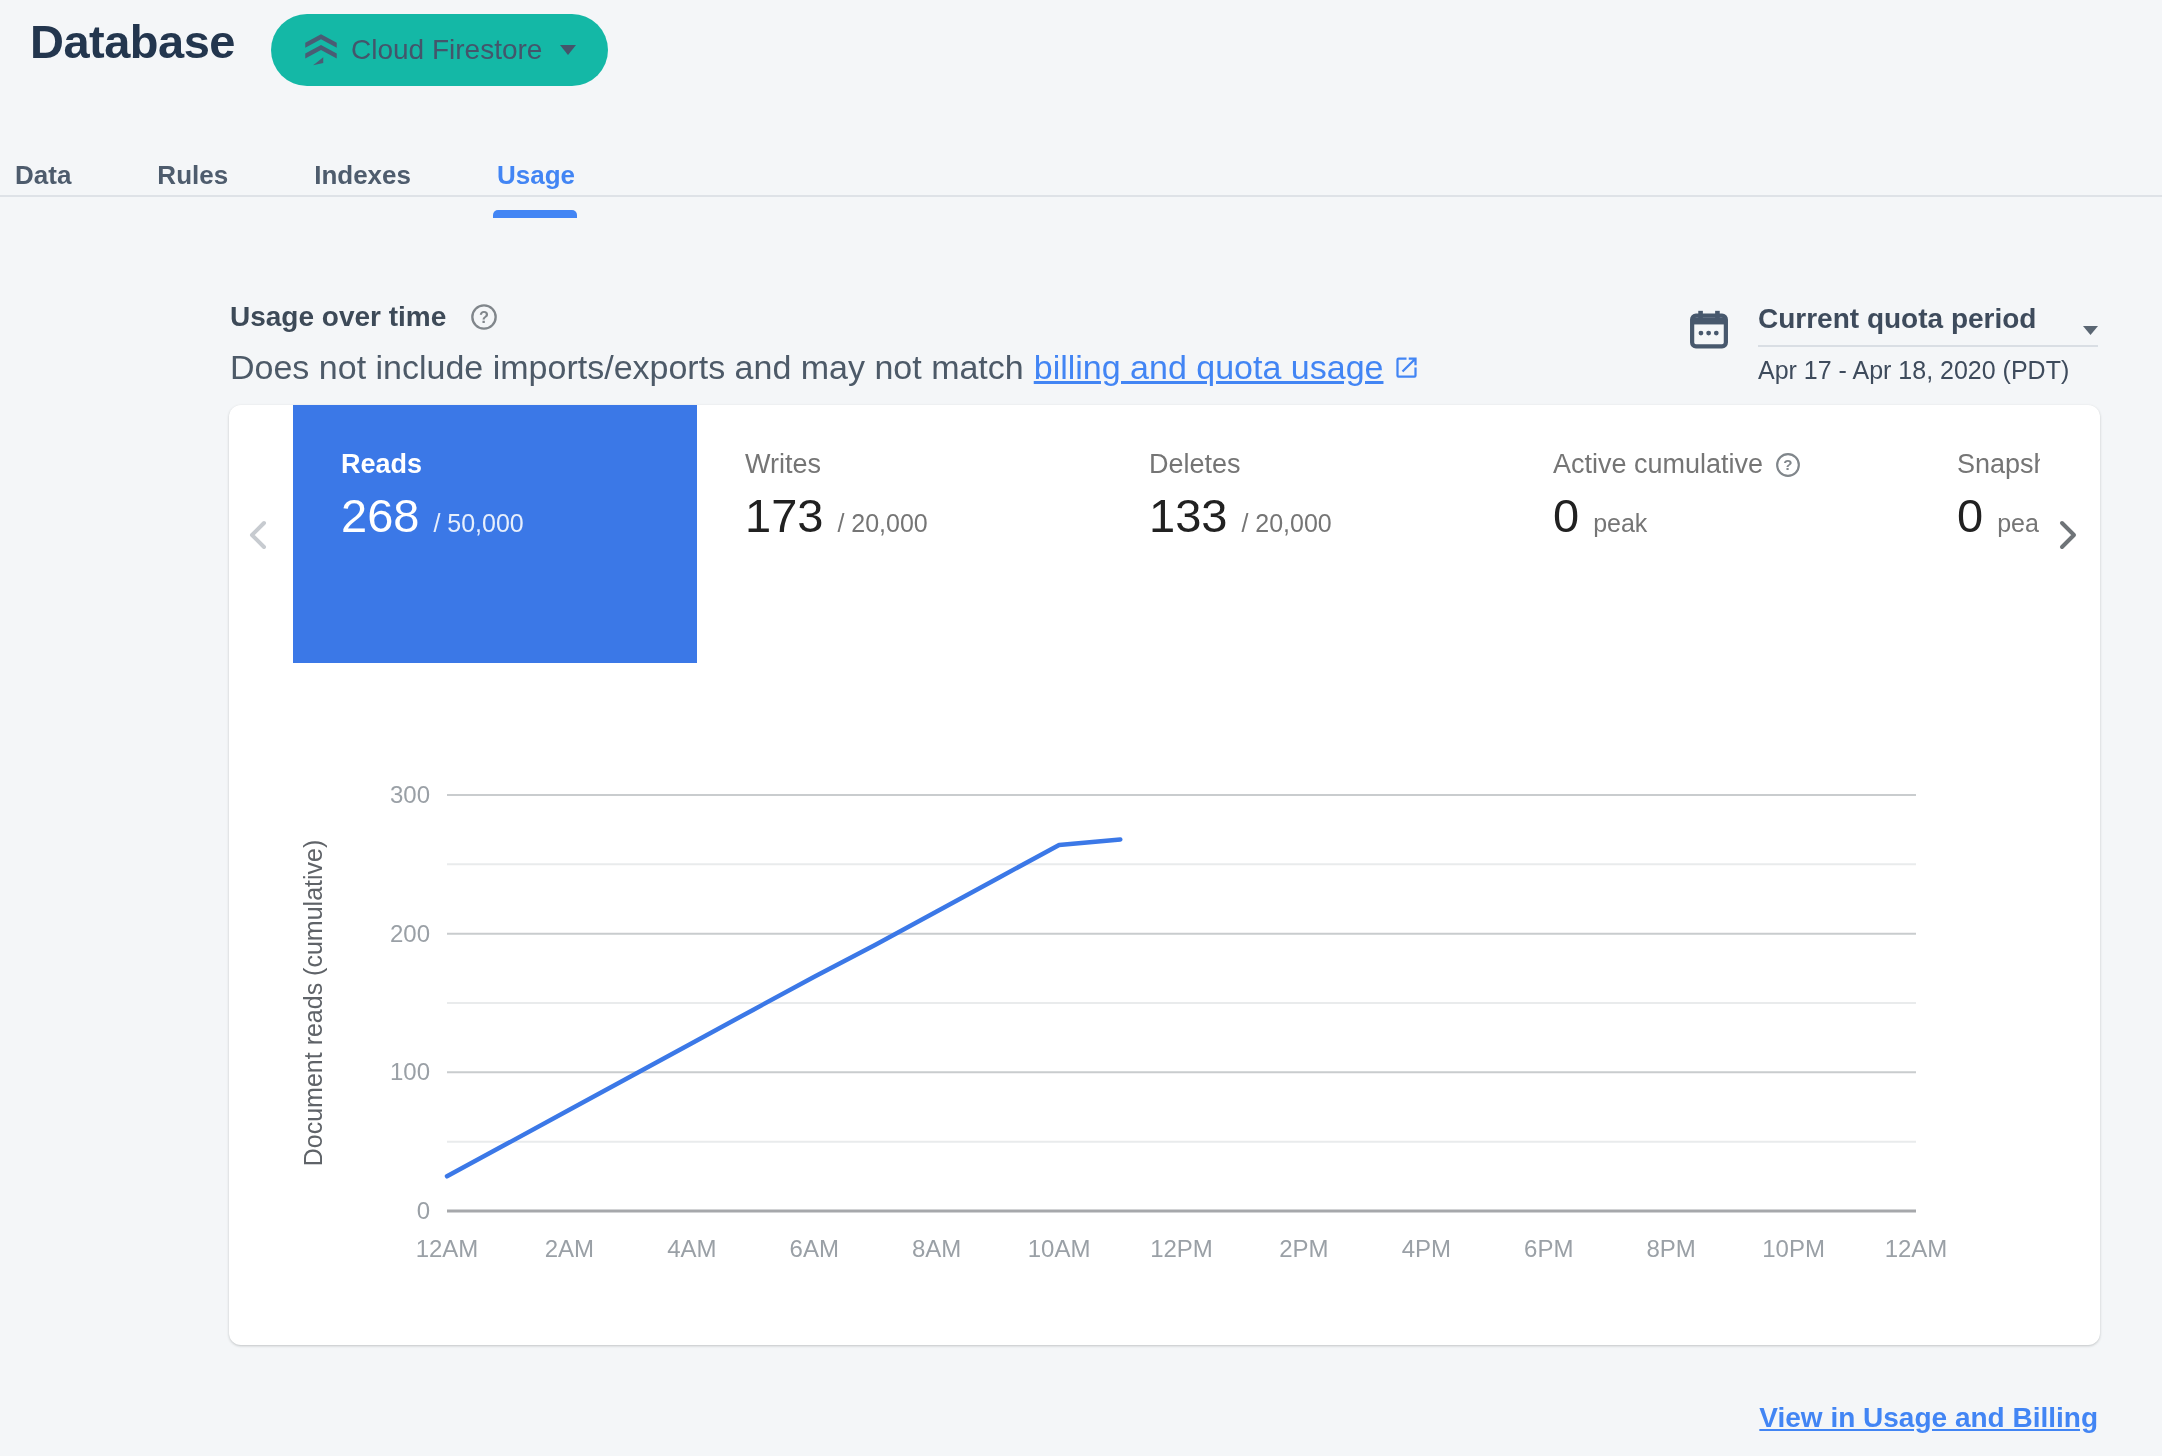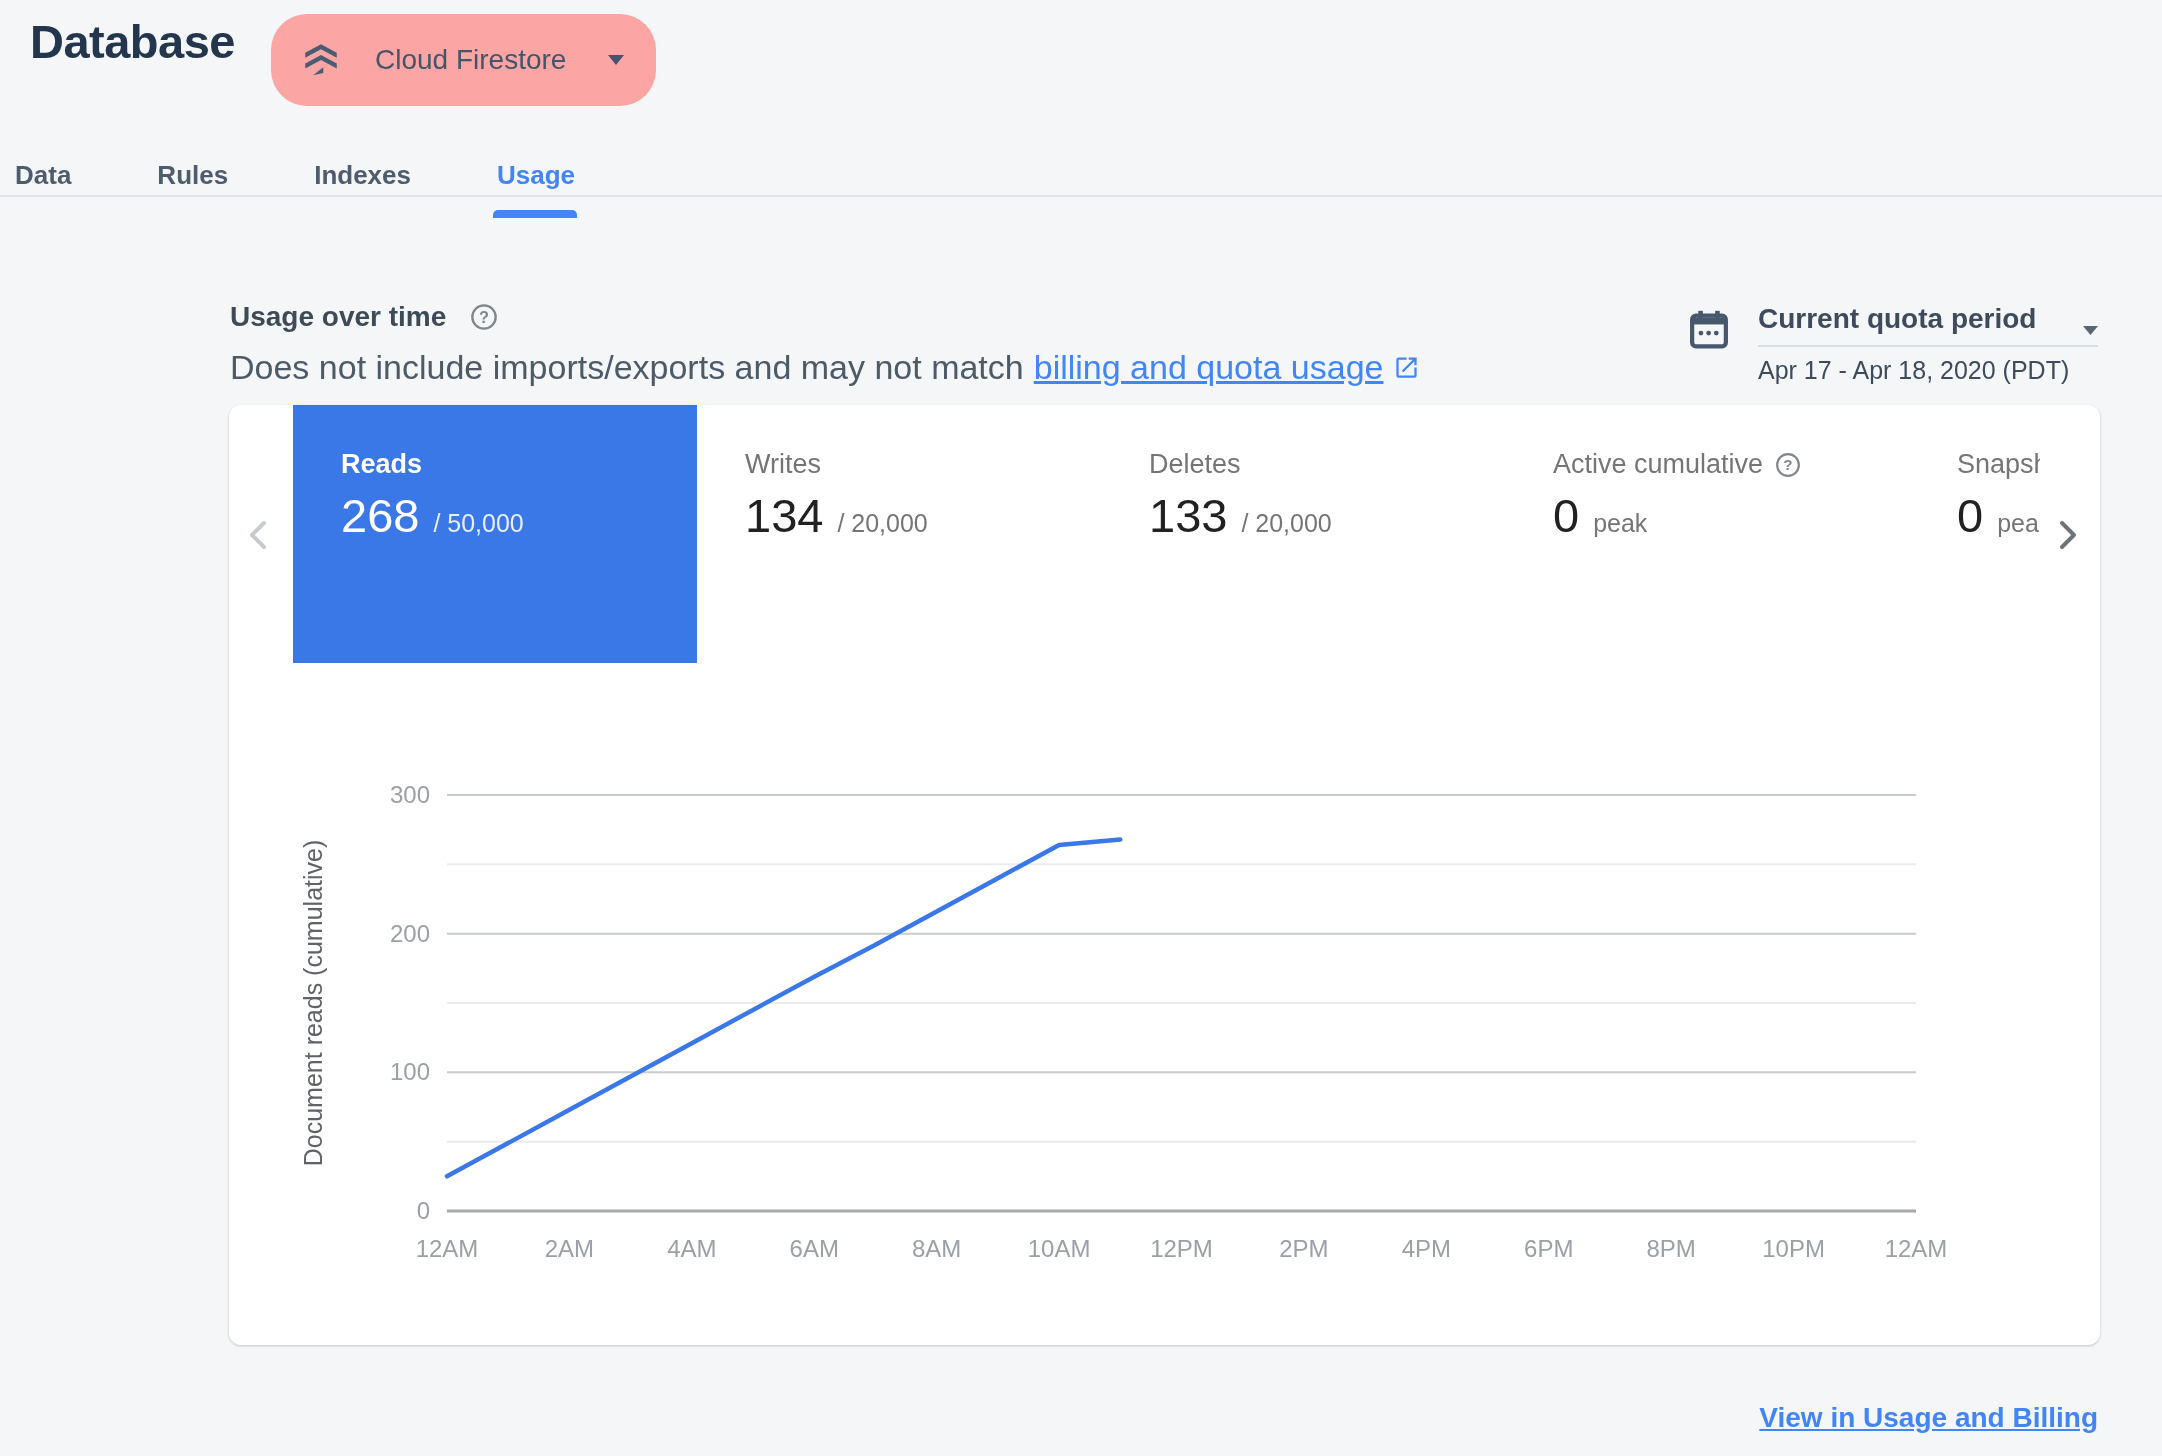--- a/index.html
+++ b/index.html
@@ -1,21 +1,21 @@
 <!DOCTYPE html>
 <html><head>
 <meta charset="utf-8">
 <style>
   html,body{margin:0;padding:0;background:#f4f6f8;font-family:"Liberation Sans","DejaVu Sans",sans-serif;}
   .screen{position:relative;width:2162px;height:1456px;background:#f4f6f8;overflow:hidden;}
 
   
   .page-header{position:absolute;left:30px;top:14px;display:flex;align-items:flex-start;gap:36px;}
   .page-title{font-size:47px;font-weight:600;color:#23364e;letter-spacing:-0.5px;}
-  .product-pill{display:flex;align-items:center;gap:36px;height:92px;padding:0 32px;border-radius:36px;background:#fca5a5;cursor:pointer;}
+  .product-pill{display:flex;align-items:center;gap:12px;height:72px;padding:0 32px;border-radius:36px;background:#14b8a6;cursor:pointer;}
   .product-pill .label{font-size:28px;color:#44556b;}
   .pill-caret{margin-left:6px;}
 
   
   .tabs{position:absolute;left:15px;top:139px;display:flex;gap:86px;margin-top:21px;}
   .tab{position:relative;font-size:26px;font-weight:600;color:#4e5c6d;height:58px;cursor:pointer;}
   .tab.active{color:#4285f4;}
   .tab.active::after{content:'';position:absolute;left:-4px;right:-2px;bottom:0;height:8px;background:#4285f4;border-radius:5px 5px 0 0;}
   .tabs-rule{position:absolute;left:0;top:195px;width:2162px;height:2px;background:#dee2e7;}
 
@@ -180,21 +180,21 @@
         <div class="value-row">
           <span class="num">268</span>
           <span class="suffix">/ 50,000</span>
         </div>
       </div>
       <div class="tile">
         <div class="tile-label">
             <span>Writes</span>
           </div>
         <div class="value-row">
-          <span class="num">134</span>
+          <span class="num">173</span>
           <span class="suffix">/ 20,000</span>
         </div>
       </div>
       <div class="tile">
         <div class="tile-label">
             <span>Deletes</span>
           </div>
         <div class="value-row">
           <span class="num">133</span>
           <span class="suffix">/ 20,000</span>

